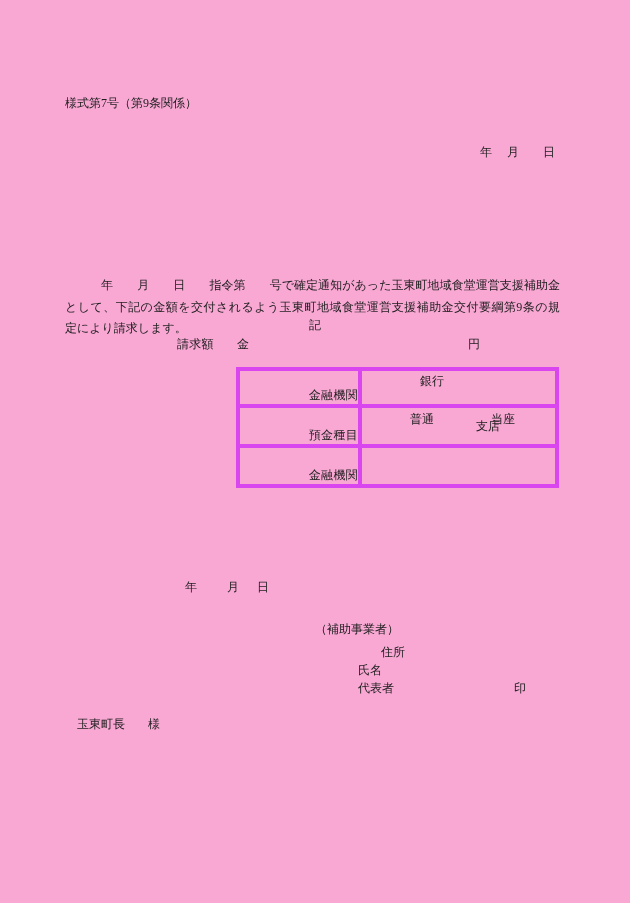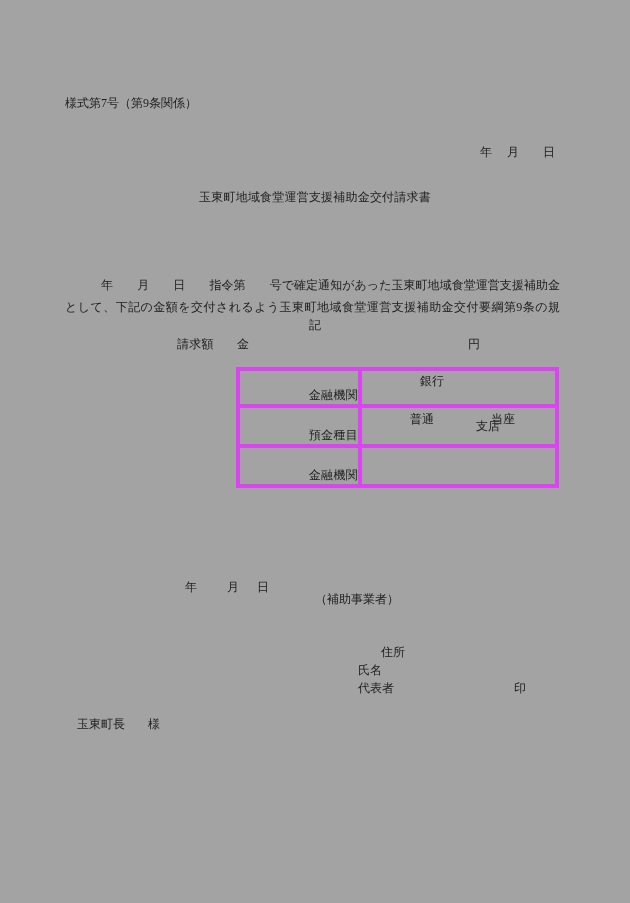--- a/index.html
+++ b/index.html
@@ -1,20 +1,20 @@
 <!DOCTYPE html>
 <html lang="ja"><head>
 <meta charset="utf-8">
 <style>
   html,body{margin:0;padding:0;background:#e9e9e9;}
   .page{
     position:relative;
     width:630px;height:903px;
     margin:0 auto;
-    background:#a3a3a3;
+    background:#f9a8d4;
     font-family:"Liberation Serif","DejaVu Serif",serif;
     color:#1d1d1d;
     font-size:12px;
     line-height:1.25;
     overflow:hidden;
   }
   .abs{position:absolute;white-space:pre;}
   .form-number{left:65px;top:96px;}
   .top-date{left:480px;top:145px;}
   .top-date .m-month{margin-left:15px;}
@@ -39,42 +39,42 @@
   td.cell-value{position:relative;vertical-align:top;}
   .r1{height:37px;} .r2,.r3,.r4{height:40px;}
   .cv-item{position:absolute;white-space:pre;}
   .item-bank{left:58px;top:4px;}
   .item-branch{left:114px;top:4px;margin-top:45px;}
   .item-futsu{left:48px;top:5px;}
   .item-touza{left:129px;top:5px;}
   .bottom-date{left:185px;top:580px;}
   .bottom-date .m-month{margin-left:30px;}
   .bottom-date .m-day{margin-left:18px;}
-  .applicant-heading{left:315px;top:592px;}
+  .applicant-heading{left:315px;top:622px;}
   .addr-label{left:358px;top:645px;margin-left:23px;}
   .name-label{left:358px;top:663px;}
   .rep-label{left:358px;top:681px;}
   .seal{left:514px;top:681px;}
   .addressee{left:77px;top:717px;}
   .addressee .honorific{margin-left:23px;}
 </style>
 </head>
 <body>
 
 <div class="page">
 
   <div class="abs form-number">様式第7号（第9条関係）</div>
 
   <div class="abs top-date"><span>年</span><span class="m-month">月</span><span class="m-day">日</span></div>
 
-  <div class="abs doc-title">玉東町地域食堂運営支援補助金交付請求書</div>
 
   <div class="abs body-par">
     <div class="body-line jline">　　　年　　月　　日　　指令第　　号で確定通知があった玉東町地域食堂運営支援補助金</div>
     <div class="body-line jline">として、下記の金額を交付されるよう玉東町地域食堂運営支援補助金交付要綱第9条の規</div>
+    <div class="body-line">定により請求します。</div>
   </div>
 
   <div class="abs ki">記</div>
 
   <span class="abs claim-label">請求額</span>
   <span class="abs claim-prefix">金</span>
   <span class="abs claim-unit">円</span>
 
   <table class="bank-table">
     <tbody>

